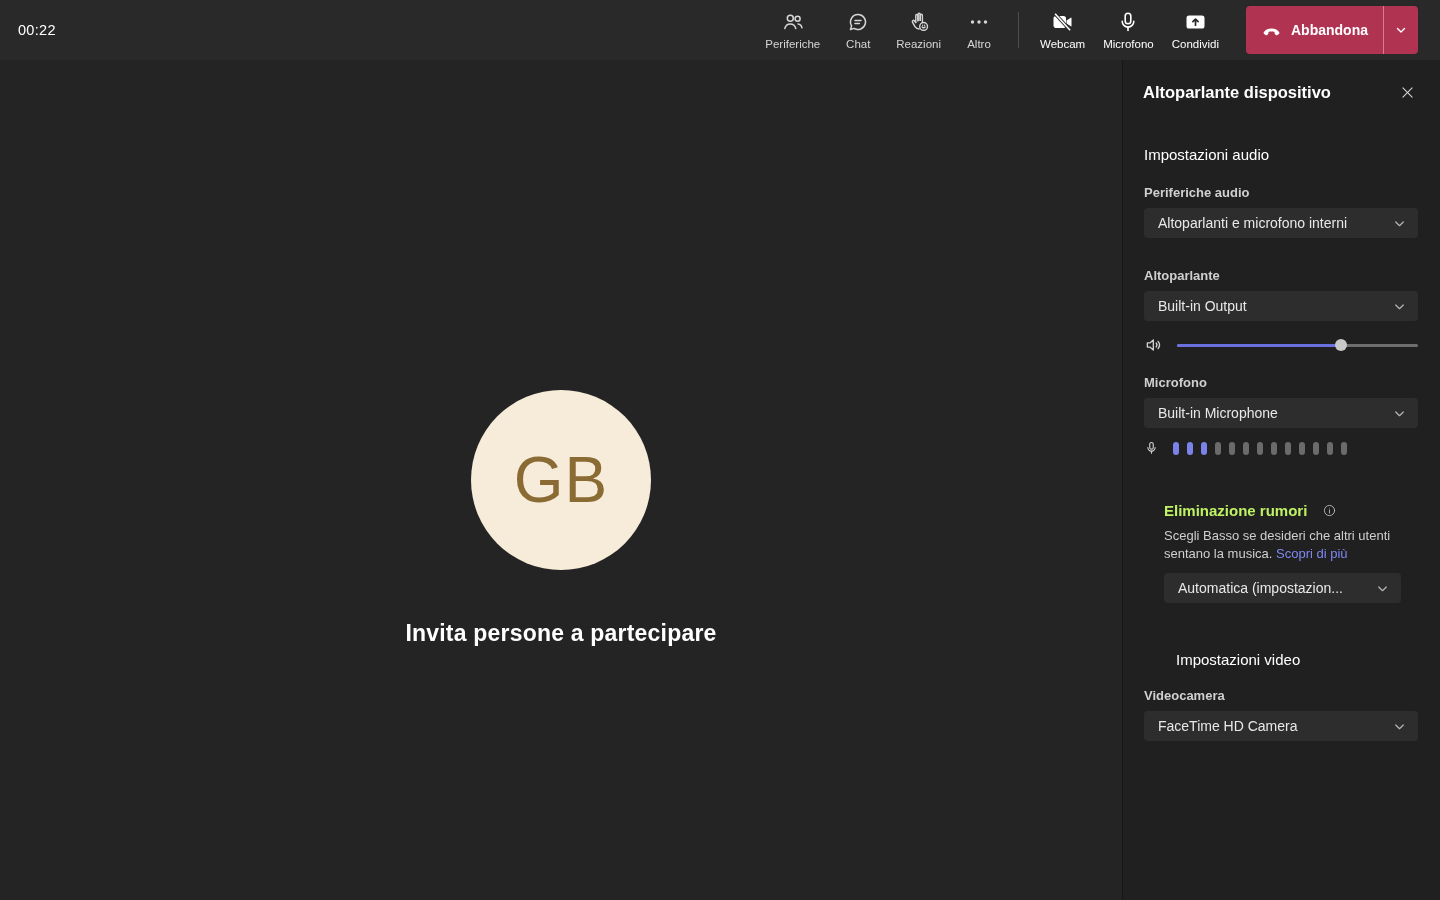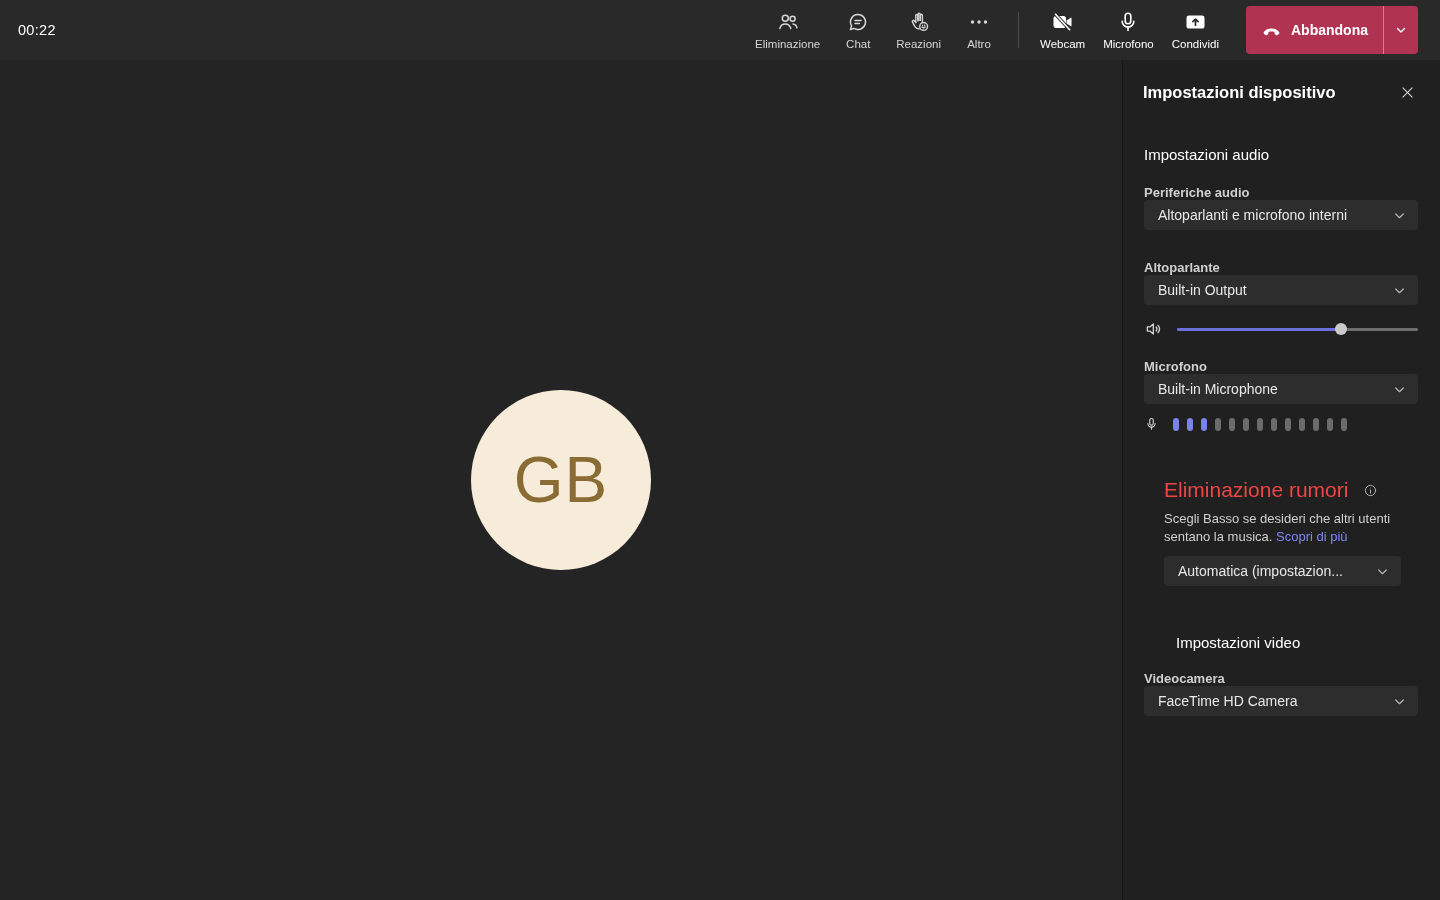--- a/index.html
+++ b/index.html
@@ -56,37 +56,37 @@
   .close-btn{background:none;border:none;cursor:pointer;display:flex;padding:2px;}
   .panel-body{padding:22px 22px 0 21px;}
   .section-heading{color:#fff;font-size:15px;font-weight:400;}
   .field-label{color:var(--txt-dim);font-size:13px;font-weight:bold;}
   .dropdown{height:30px;background:var(--control-bg);border-radius:4px;display:flex;
     align-items:center;justify-content:space-between;padding:0 11px 0 14px;cursor:pointer;}
   .dd-value{color:#e8e8e8;font-size:14px;white-space:nowrap;overflow:hidden;text-overflow:ellipsis;}
   .dd-chevron{display:flex;flex:none;margin-left:8px;}
 
   .mt22{margin-top:22px;} .mt20{margin-top:20px;} .mt18{margin-top:30px;}
-  .mt8{} .mt46{margin-top:46px;} .mt48{margin-top:48px;margin-left:32px;}
+  .mt8{margin-top:8px;} .mt46{margin-top:46px;} .mt48{margin-top:48px;margin-left:32px;}
 
   .slider-row{margin-top:14px;display:flex;align-items:center;gap:13px;height:20px;}
   .slider{position:relative;flex:1;height:20px;cursor:pointer;}
   .slider-track{position:absolute;left:0;right:0;top:9px;height:3px;border-radius:2px;background:#6e6e6e;}
   .slider-fill{position:absolute;left:0;top:9px;height:3px;border-radius:2px;background:var(--slider-fill);}
   .slider-thumb{position:absolute;top:4px;width:12px;height:12px;border-radius:50%;
     background:#c9c9c9;transform:translateX(-6px);}
 
   .meter-row{margin-top:12px;display:flex;align-items:center;gap:14px;height:16px;}
   .meter{display:flex;gap:8px;align-items:center;}
   .meter-bar{width:6px;height:13px;border-radius:3px;background:#6b6b6b;}
   .meter-bar.active{background:var(--accent);}
 
   .noise-section{margin-left:20px;}
   .noise-title-row{display:flex;align-items:center;gap:16px;}
-  .noise-title{color:#ef4444;font-size:21px;font-weight:400;}
+  .noise-title{color:#bef264;font-size:15px;font-weight:700;}
   .noise-desc{margin-top:8px;color:#cfcfcf;font-size:13px;line-height:18px;width:232px;}
   .noise-link{color:var(--link);text-decoration:none;cursor:pointer;}
   .dropdown.narrow{width:237px;margin-top:10px;}
 
   svg{display:block;}
 </style>
 </head>
 <body>
 
 <div class="app">
@@ -98,21 +98,21 @@
 
       <button class="tb-item">
         <span class="tb-icon">
           <svg width="24" height="24" viewBox="0 0 24 24" fill="none" stroke="currentColor" stroke-width="1.5" stroke-linecap="round" stroke-linejoin="round">
             <circle cx="9.3" cy="8.2" r="3"></circle>
             <path d="M3.8 18.5c.7-3 2.9-4.6 5.5-4.6s4.8 1.6 5.5 4.6"></path>
             <circle cx="16.6" cy="8.8" r="2.5"></circle>
             <path d="M17 13.9c2 .2 3.5 1.5 4 3.9"></path>
           </svg>
         </span>
-        <span class="tb-label">Eliminazione</span>
+        <span class="tb-label">Periferiche</span>
       </button>
 
       <button class="tb-item">
         <span class="tb-icon">
           <svg width="24" height="24" viewBox="0 0 24 24" fill="none" stroke="currentColor" stroke-width="1.5" stroke-linecap="round" stroke-linejoin="round">
             <path d="M12 4.5a7.5 7.5 0 1 1-3.9 13.9L4.5 19.5l1.1-3.6A7.5 7.5 0 0 1 12 4.5z"></path>
             <line x1="9" y1="10.6" x2="15" y2="10.6"></line>
             <line x1="9" y1="13.4" x2="13.4" y2="13.4"></line>
           </svg>
         </span>
@@ -199,25 +199,26 @@
           </span>
         </button>
       </div>
     </div>
   </div>
 
   <div class="stage">
     <div class="avatar">
       <span>GB</span>
     </div>
+    <div class="invite-text">Invita persone a partecipare</div>
   </div>
 
   <aside class="panel">
     <div class="panel-header">
-      <div class="panel-title">Impostazioni dispositivo</div>
+      <div class="panel-title">Altoparlante dispositivo</div>
       <button class="close-btn">
         <span>
           <svg width="17" height="17" viewBox="0 0 24 24" fill="none" stroke="#d6d6d6" stroke-width="1.5" stroke-linecap="round">
             <line x1="5.5" y1="5.5" x2="18.5" y2="18.5"></line>
             <line x1="18.5" y1="5.5" x2="5.5" y2="18.5"></line>
           </svg>
         </span>
       </button>
     </div>
 

